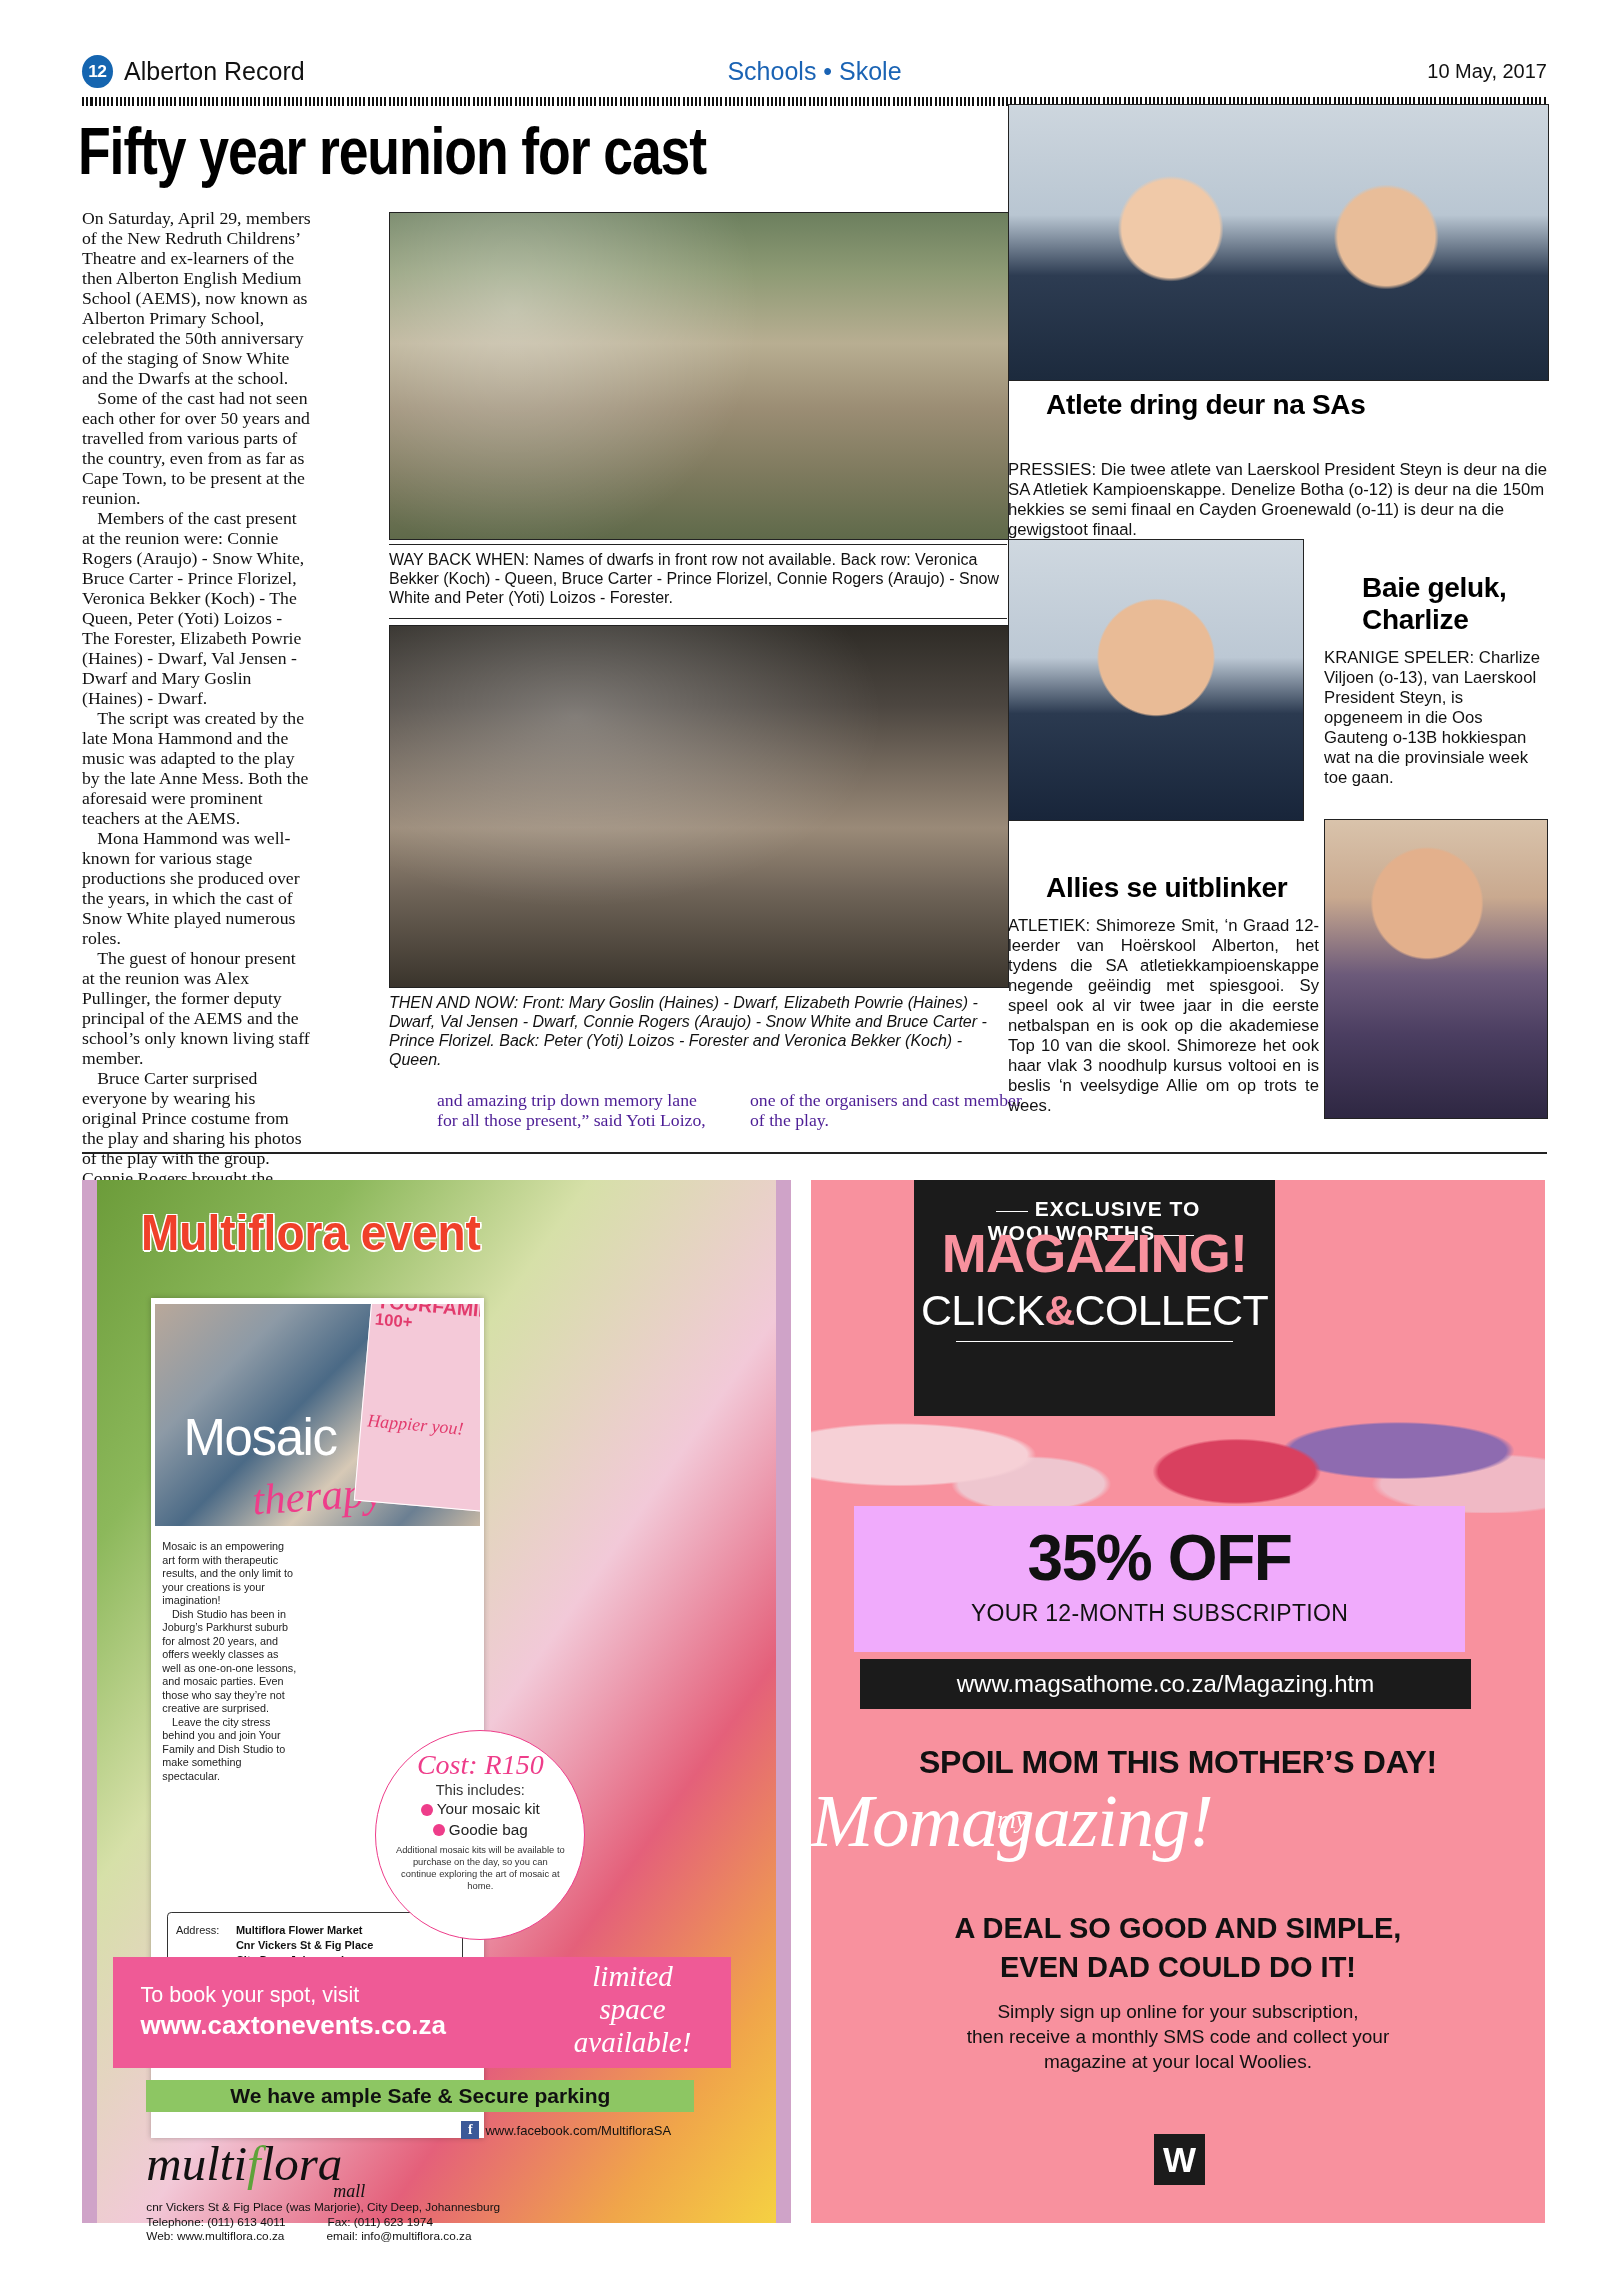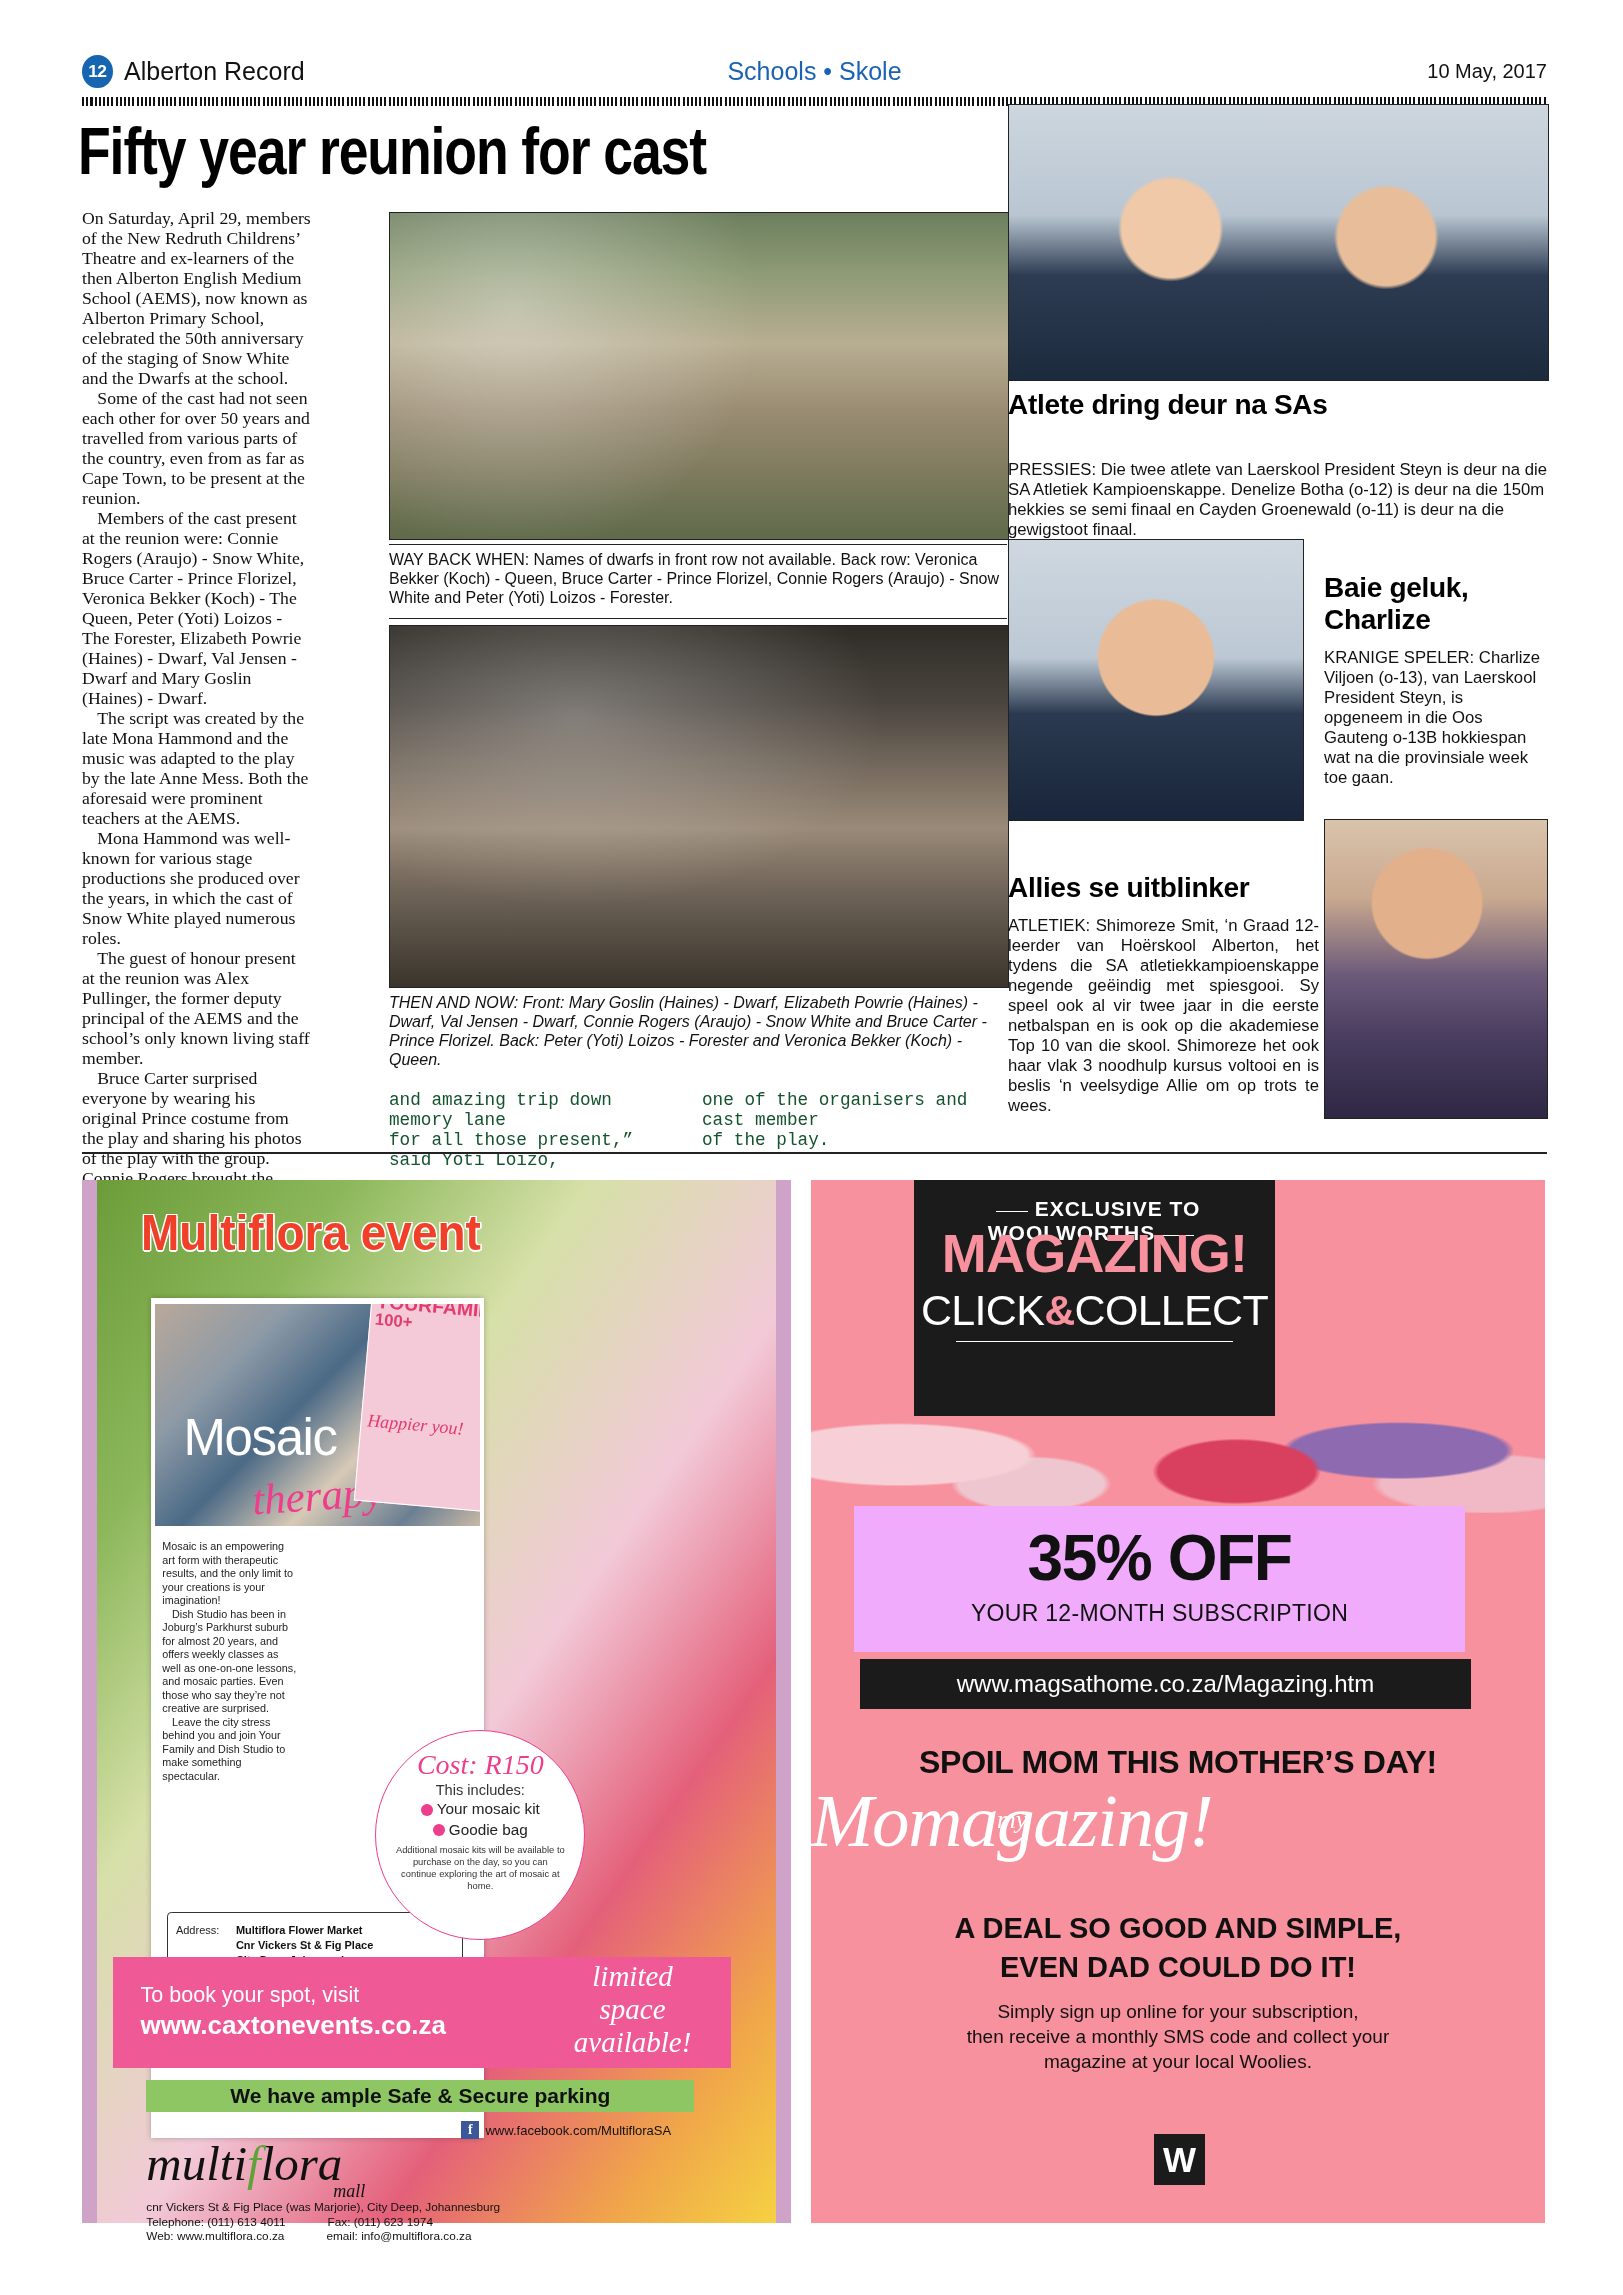--- a/index.html
+++ b/index.html
@@ -24,24 +24,24 @@
   .col-a p{margin:0;text-indent:15.3px;}
   .col-a p.first{text-indent:0;}
 
   .photo{position:absolute;border:1.4px solid #222;background:#cfcfcf;overflow:hidden;}
   .photo .ph-inner{width:100%;height:100%;}
 
   .cap{position:absolute;font-size:16px;line-height:19px;font-family:"Liberation Sans",sans-serif;color:#111;}
 
   .hr-thin{position:absolute;background:#222;}
 
-  .col-b,.col-c{position:absolute;font-family:Liberation Mono, monospace;font-size:17.7px;line-height:20px;color:#14532d;}
-
-  
-  .sub-head{position:absolute;font-family:"Liberation Sans",sans-serif;font-weight:bold;font-size:28px;line-height:30.5px;letter-spacing:-0.3px;color:#000;}
+  .col-b,.col-c{position:absolute;font-family:Liberation Serif, serif;font-size:17.7px;line-height:20px;color:#4c1d95;margin-left:48px;}
+
+  
+  .sub-head{position:absolute;font-family:"Liberation Sans",sans-serif;font-weight:bold;font-size:28px;line-height:30.5px;letter-spacing:-0.3px;color:#000;margin-left:38px;}
   .sub-body{position:absolute;font-family:"Liberation Sans",sans-serif;font-size:16.7px;line-height:20px;color:#111;}
 
   
   .ad-left{position:absolute;left:82px;top:1180px;width:709px;height:1043px;background:#cfa3c8;}
   .ad-left-inner{position:absolute;left:15.3px;top:0px;width:679px;height:1043px;background:linear-gradient(125deg,#6c9c3a 0%,#8cb85b 18%,#d6e0a8 35%,#f2c9d8 55%,#e4607a 72%,#f0a54a 88%,#f5d142 100%);}
   .mf-title{position:absolute;left:44px;top:23.6px;font-size:50px;font-weight:bold;color:#f0402a;font-family:"Liberation Sans Narrow","Liberation Sans",sans-serif;
      transform:scaleX(0.92);transform-origin:left top;text-shadow:-1.4px -1.4px 0 #fff,1.4px -1.4px 0 #fff,-1.4px 1.4px 0 #fff,1.4px 1.4px 0 #fff,0 2.1px 0 #fff;white-space:nowrap;}
   .mf-card{position:absolute;left:54px;top:118px;width:333px;height:840px;background:#fff;box-shadow:0 0 5.6px rgba(0,0,0,.25);}
   .mosaic-photo{position:absolute;left:4.2px;top:5.6px;width:325px;height:222px;
      background:linear-gradient(135deg,#b9a89a 0%,#8d9aa6 25%,#4b6a86 45%,#d7c9b6 65%,#6b7f92 85%,#c8b9a6 100%);overflow:hidden;}

